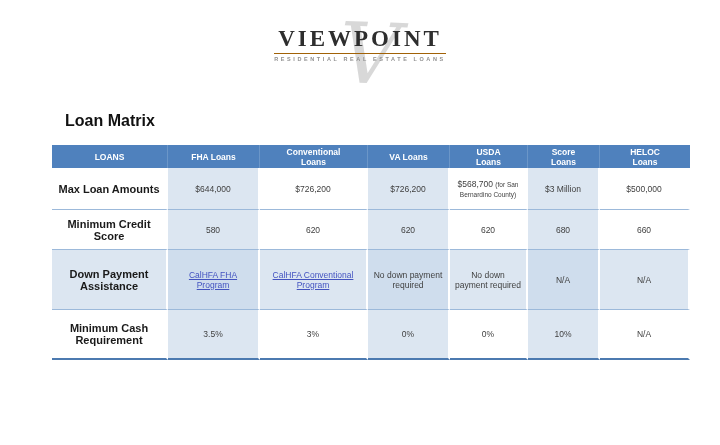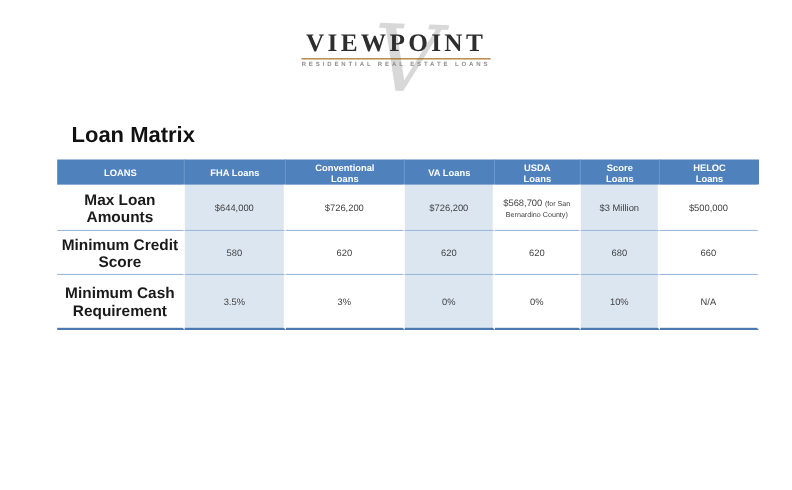--- a/index.html
+++ b/index.html
@@ -12,33 +12,33 @@
   .logo-watermark{position:absolute;left:50%;top:-14px;transform:translateX(-34%) rotate(2deg);
                   font-family:"DejaVu Serif",serif;font-style:italic;font-size:84px;line-height:1;
                   color:#cccccc;opacity:.75;z-index:0;pointer-events:none;}
   .logo-brand{position:relative;z-index:1;font-family:"Liberation Serif",serif;font-weight:bold;
               font-size:23px;letter-spacing:3px;color:#2e2e2e;border-bottom:1px solid #a16207;
               padding-bottom:1px;}
   .logo-tagline{position:relative;z-index:1;margin-top:2px;font-size:5.5px;letter-spacing:2.6px;
                 color:#8f8f8f;font-weight:bold;}
 
   
-  .page-title{position:absolute;left:65px;top:112px;font-size:20px;font-weight:bold;color:#111;}
+  .page-title{position:absolute;left:65px;top:112px;font-size:16px;font-weight:bold;color:#111;}
 
   
   .matrix{position:absolute;left:52px;top:145px;border-collapse:separate;border-spacing:0;
           table-layout:fixed;width:638px;}
   .matrix th{background:#4f81bd;color:#ffffff;font-weight:bold;font-size:8.5px;
              height:23px;text-align:center;vertical-align:middle;padding:0 20px;
              border-right:1px solid #6b96c8;}
   .matrix th:last-child{border-right:none;}
   .matrix td{background:#ffffff;font-size:8.5px;color:#3f3f3f;text-align:center;
              vertical-align:middle;padding:2px 4px;
              border-right:2px solid #ffffff;border-bottom:1px solid #9cb9da;}
-  .matrix td.rowlabel{font-weight:bold;color:#1a1a1a;font-size:14px;}
+  .matrix td.rowlabel{font-weight:bold;color:#1a1a1a;font-size:11px;}
   .matrix td.col-band{background:#dce6f1;}
   .matrix tr.row-band td{background:#dce6f1;}
   .matrix tr.row-band td.col-band{background:#cfdded;}
   .matrix tr.thick-bottom td{border-bottom:2px solid #4c7ab0;}
   .matrix tr.last td{border-bottom:2px solid #4c7ab0;}
   .r1 td{height:37px;} .r2 td{height:35px;} .r3 td{height:55px;}
   .r4 td{height:35px;} .r5 td{height:34px;} .r6 td{height:44px;}
   .matrix a{color:#4353c0;text-decoration:underline;}
   .note{font-size:6.5px;color:#3f3f3f;}
 
@@ -93,20 +93,29 @@
       </tr>
       <tr class="r2">
         <td class="rowlabel">Minimum Credit Score</td>
         <td class="col-band">580</td>
         <td>620</td>
         <td class="col-band">620</td>
         <td>620</td>
         <td class="col-band">680</td>
         <td>660</td>
       </tr>
+      <tr class="r3 row-band">
+        <td class="rowlabel">Down Payment Assistance</td>
+        <td class="col-band"><a href="#">CalHFA FHA Program</a></td>
+        <td><a href="#">CalHFA Conventional Program</a></td>
+        <td class="col-band">No down payment required</td>
+        <td>No down payment required</td>
+        <td class="col-band">N/A</td>
+        <td>N/A</td>
+      </tr>
       <tr class="r6 last">
         <td class="rowlabel">Minimum Cash Requirement</td>
         <td class="col-band">3.5%</td>
         <td>3%</td>
         <td class="col-band">0%</td>
         <td>0%</td>
         <td class="col-band">10%</td>
         <td>N/A</td>
       </tr>
     </tbody>

